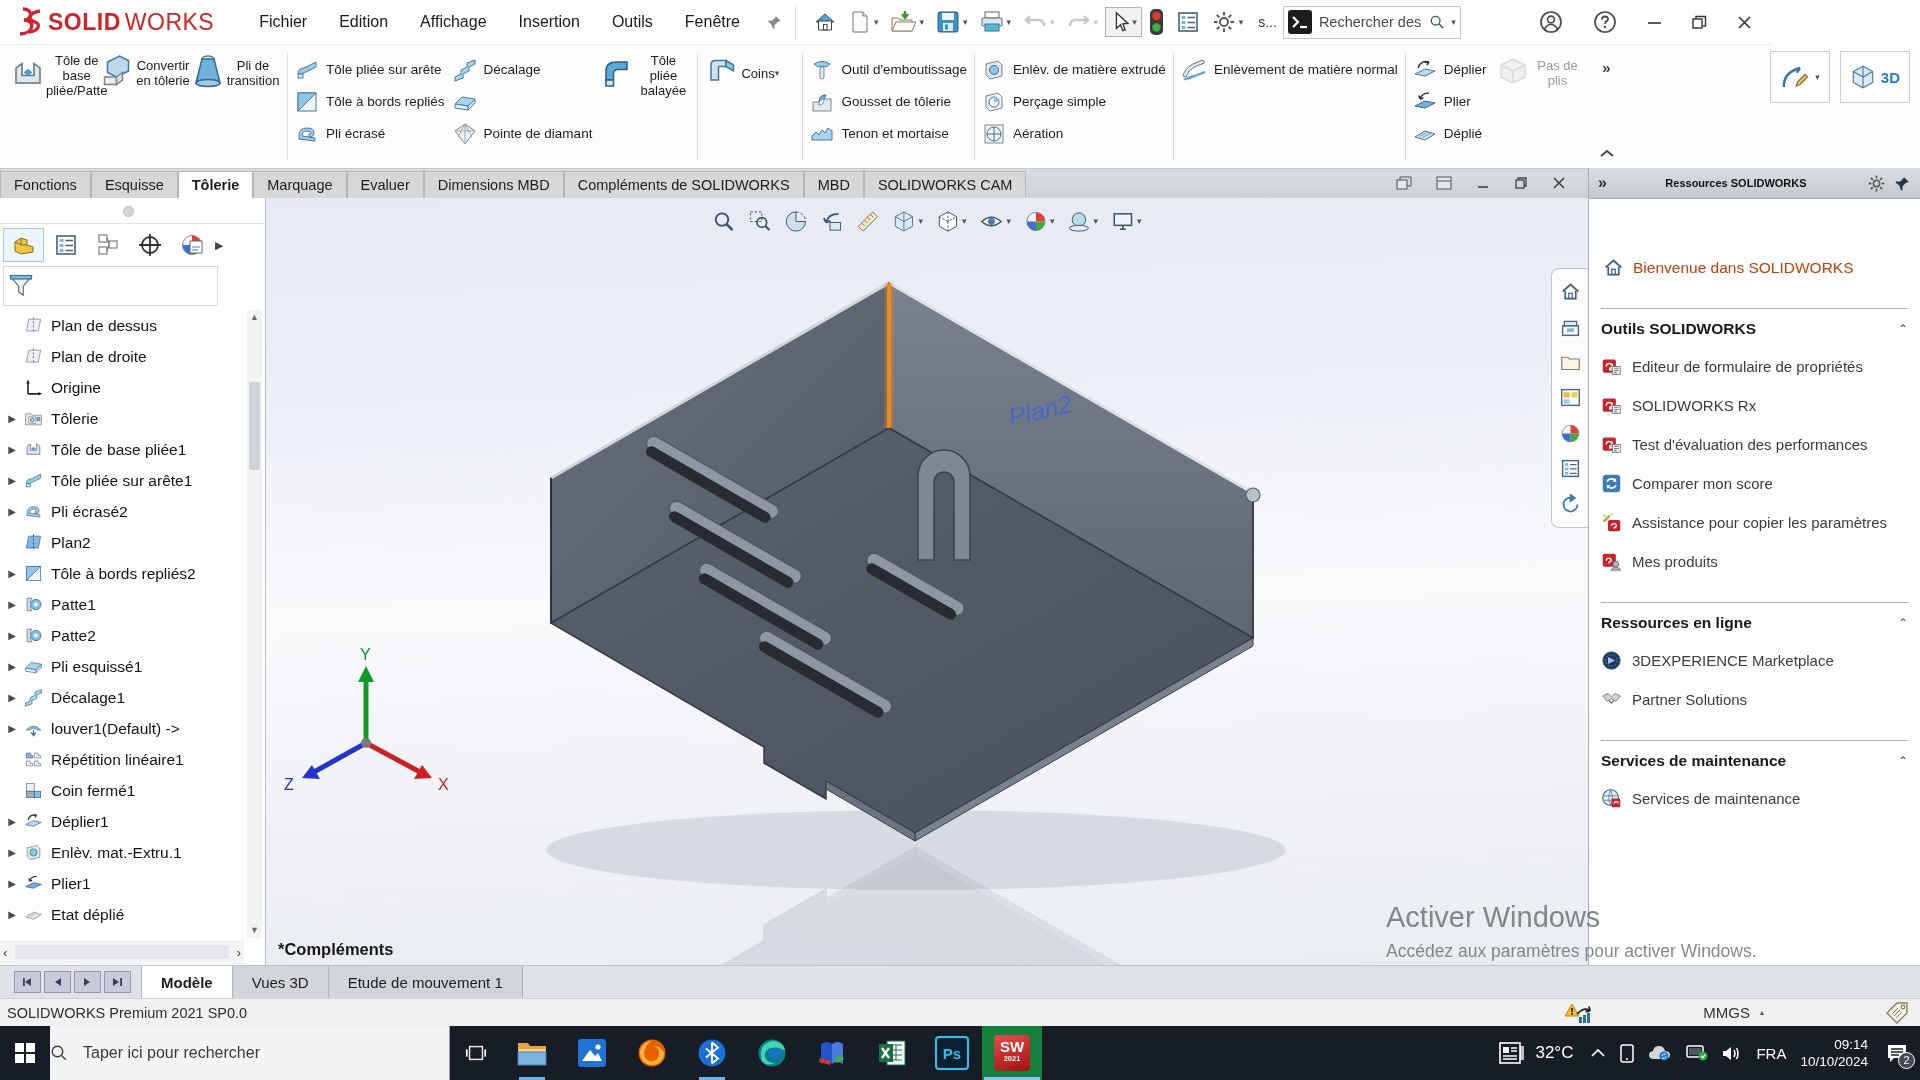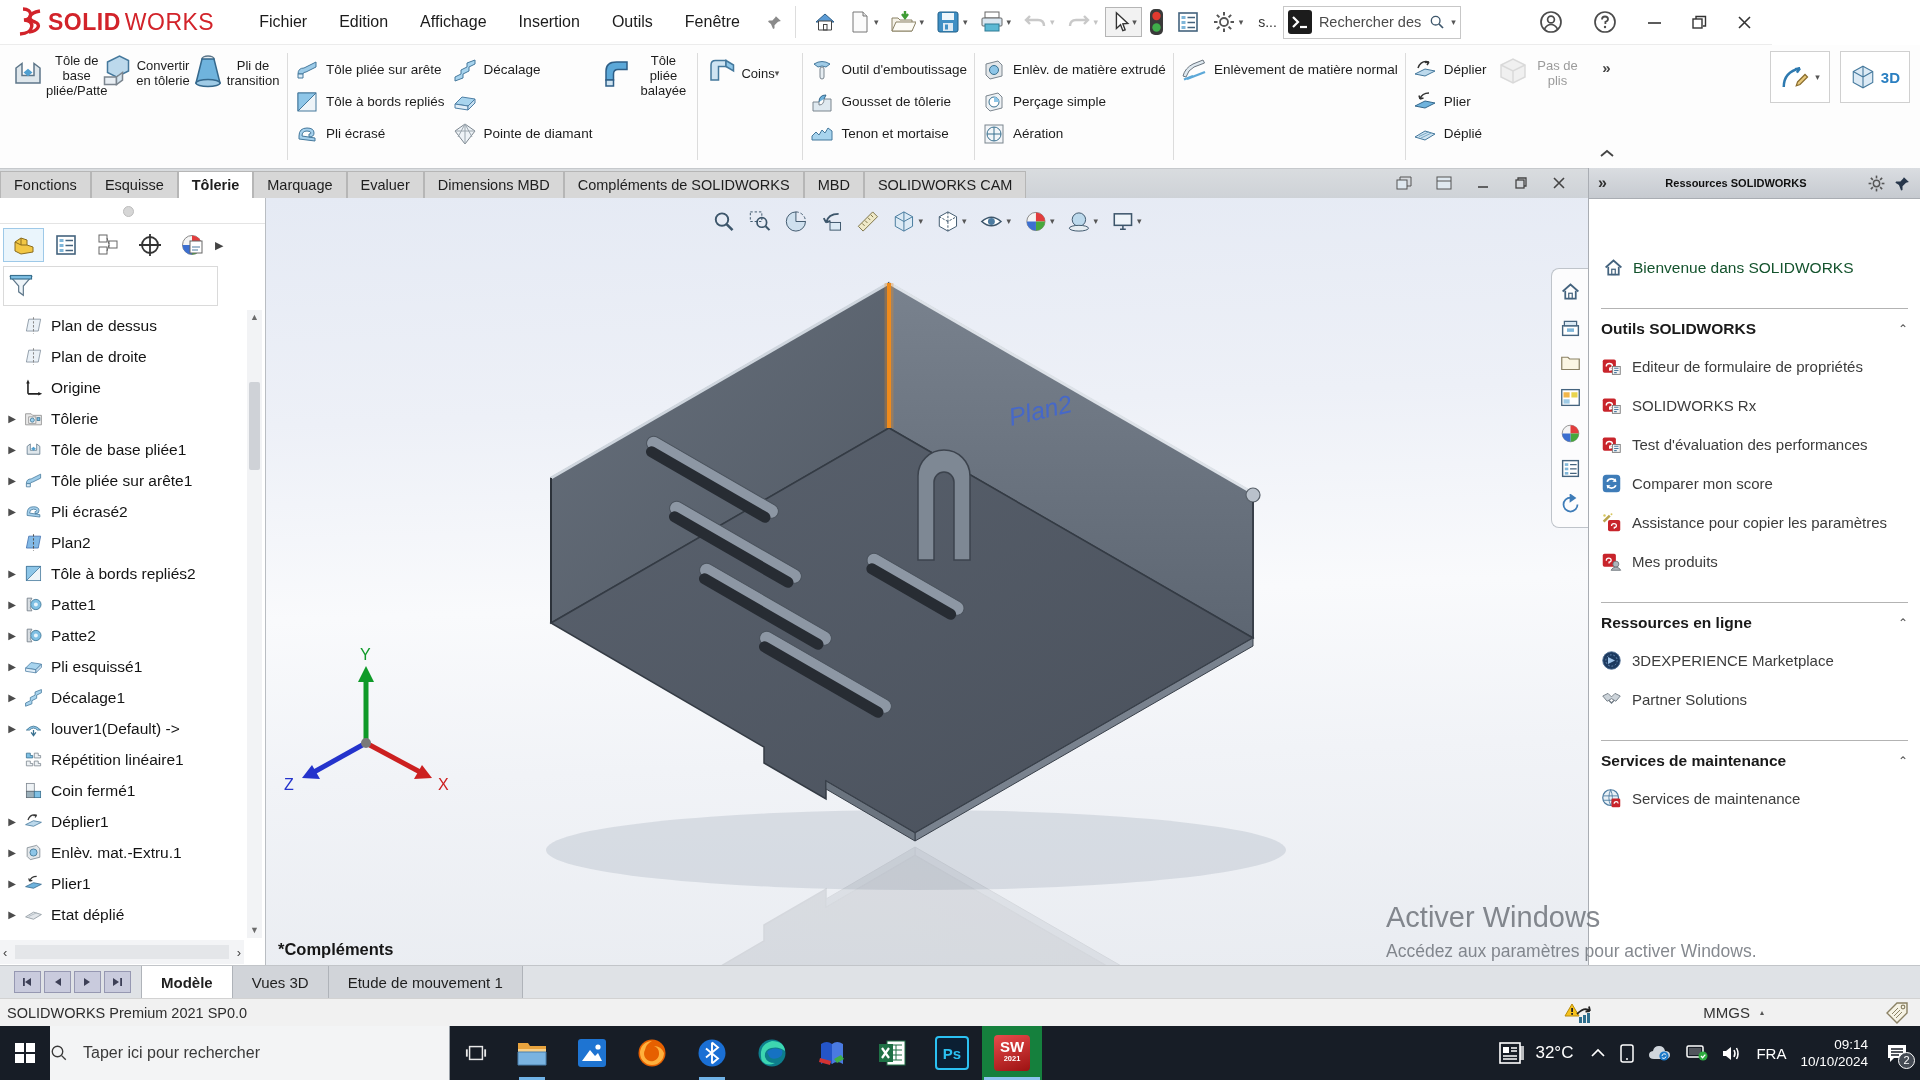--- a/index.html
+++ b/index.html
@@ -74,21 +74,21 @@
 .scene{position:absolute;inset:0;z-index:1;}
 .isolab{position:absolute;left:12px;bottom:6px;font-weight:bold;font-size:16.5px;color:#161616;z-index:5;}
 
 
 .tstrip{position:absolute;left:1551px;top:268px;width:37px;height:260px;background:#fcfcfd;border:1px solid #bfc4ca;border-right:none;border-radius:8px 0 0 8px;z-index:6;display:flex;flex-direction:column;align-items:center;justify-content:space-around;padding:5px 0;}
 .rpanel{position:absolute;left:1588px;top:168px;width:332px;height:797px;background:#fff;border-left:1px solid #a9adb3;z-index:5;}
 .rph{height:31px;display:flex;align-items:center;background:linear-gradient(#dadde1,#c6cad0);border-bottom:1px solid #a9adb3;padding:0 9px;gap:8px;}
 .rph .chev{font-size:16px;font-weight:bold;color:#2f2f2f;letter-spacing:-2px;}
 .rph .t{flex:1;text-align:center;font-weight:bold;font-size:11px;color:#101010;}
 .rpb{position:relative;height:766px;background:#fff;}
-.rwelc{display:flex;align-items:center;gap:9px;padding:58px 0 0 14px;font-size:15.5px;color:#14532d;}
+.rwelc{display:flex;align-items:center;gap:9px;padding:58px 0 0 14px;font-size:15.5px;color:#c2410c;}
 .rsec{margin:30px 12px 0 12px;border-top:1px solid #b3b3b3;padding-top:11px;}
 .rsec .hd{display:flex;justify-content:space-between;align-items:center;font-weight:bold;font-size:15.5px;color:#191919;}
 .rsec .hd .cu{color:#555;font-size:12px;font-weight:normal;}
 .ritem{display:flex;align-items:center;gap:10px;margin-top:18px;font-size:15px;color:#3c3c3c;}
 .ritem svg{flex:none;}
 
 
 .wmark{position:absolute;left:1386px;top:901px;z-index:40;color:rgba(106,111,118,.82);pointer-events:none;}
 .wm1{font-size:29px;font-weight:400;}
 .wm2{font-size:17.5px;margin-top:7px;}

